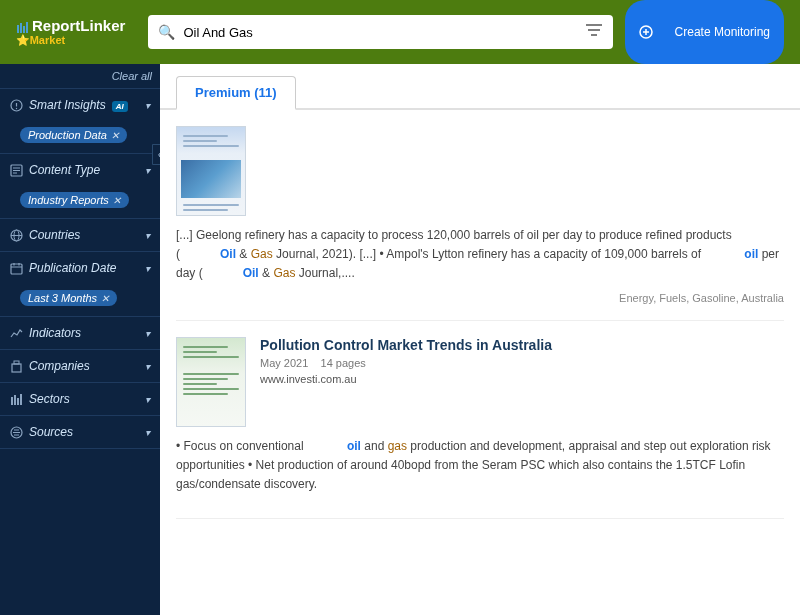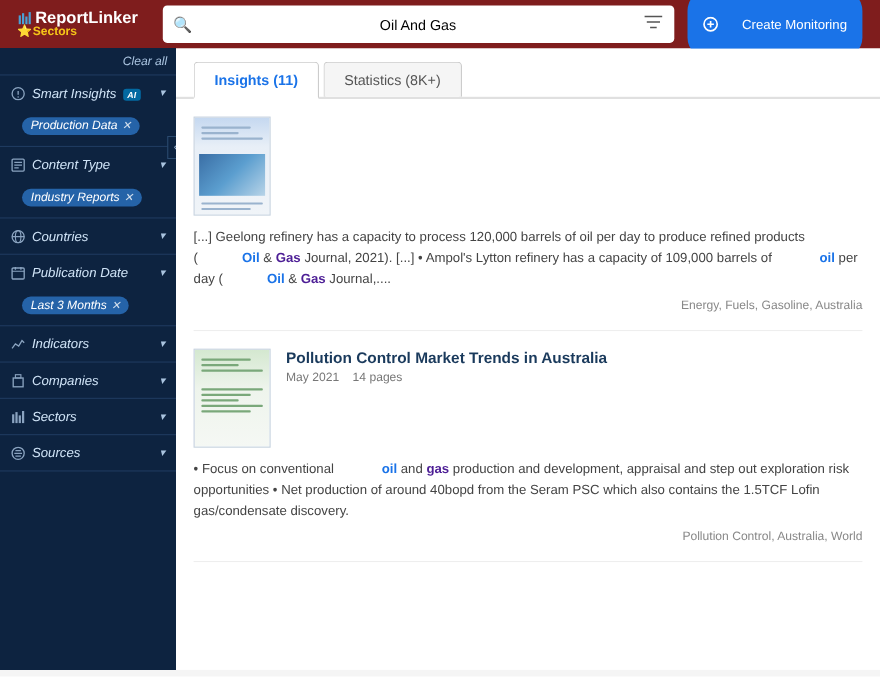--- a/index.html
+++ b/index.html
@@ -1,24 +1,24 @@
 <!DOCTYPE html>
 <html><head>
   <meta charset="utf-8">
   <style>
     * { box-sizing: border-box; margin: 0; padding: 0; }
     body { font-family: Arial, sans-serif; font-size: 13px; color: #333; background: #f5f5f5; }
 
     
     .header {
-      background: #7f1d1d;
+      background: #4d7c0f;
       display: flex;
       align-items: center;
       padding: 0 16px;
-      height: 44px;
+      height: 64px;
       gap: 12px;
     }
     .logo-area {
       display: flex;
       flex-direction: column;
       line-height: 1;
       min-width: 120px;
     }
     .logo-main {
       color: white;
@@ -38,21 +38,20 @@
       border-radius: 4px;
       padding: 0 10px;
       height: 34px;
       gap: 8px;
     }
     .search-bar input {
       border: none;
       outline: none;
       font-size: 13px;
       flex: 1;
-      text-align: center;
     }
     .filter-icon {
       color: #555;
       cursor: pointer;
       font-size: 16px;
     }
     .create-monitoring-btn {
       background: #1a73e8;
       color: white;
       border: none;
@@ -265,22 +264,22 @@
       color: #444;
       line-height: 1.6;
       margin-bottom: 8px;
     }
     .highlight-oil {
       font-weight: bold;
       color: #1a73e8;
       padding-left: 40px;
     }
     .highlight-gas {
-      font-weight: bold;
-      color: #4c1d95;
+      font-weight: normal;
+      color: #a16207;
     }
     .result-tags {
       font-size: 11px;
       color: #888;
       text-align: right;
     }
 
     
     .result-thumb-inner.green {
       background: linear-gradient(180deg, #d4e8d0 0%, #eef4ec 40%, #f5f8f4 100%);
@@ -295,21 +294,21 @@
 <div class="header">
   <div class="logo-area">
     <span class="logo-main">
       <svg style="display:inline;vertical-align:middle;margin-right:2px;" width="14" height="14" viewBox="0 0 14 14">
           <rect x="1" y="4" width="2" height="8" fill="#4a9fd4"></rect>
           <rect x="4" y="2" width="2" height="10" fill="#4a9fd4"></rect>
           <rect x="7" y="5" width="2" height="7" fill="#4a9fd4"></rect>
           <rect x="10" y="1" width="2" height="11" fill="#4a9fd4"></rect>
         </svg>ReportLinker
     </span>
-    <span class="logo-sub">⭐Sectors</span>
+    <span class="logo-sub">⭐Market</span>
   </div>
 
   <div class="search-bar">
     <span style="color:#888;font-size:14px;">🔍</span>
     <input type="text" value="Oil And Gas" style="">
     <span class="filter-icon">
       <svg width="18" height="14" viewBox="0 0 18 14">
           <line x1="1" y1="2" x2="17" y2="2" stroke="#555" stroke-width="1.5"></line>
           <line x1="3" y1="7" x2="15" y2="7" stroke="#555" stroke-width="1.5"></line>
           <line x1="6" y1="12" x2="12" y2="12" stroke="#555" stroke-width="1.5"></line>
@@ -465,24 +464,21 @@
       </div>
     </div>
 
     <div class="collapse-btn">«</div>
   </div>
 
   <div class="content">
 
     <div class="tabs-bar">
       <div class="tab active">
-        <span>Insights </span><span>(11)</span>
-      </div>
-      <div class="tab">
-        <span>Statistics </span><span>(8K+)</span>
+        <span>Premium </span><span>(11)</span>
       </div>
     </div>
 
     <div class="results-list">
 
       <div class="result-card">
         <div class="result-top">
           <div class="result-thumb">
             <div class="result-thumb-inner">
               <div class="thumb-lines">
@@ -521,23 +517,23 @@
                 <div class="thumb-line green-line medium"></div>
               </div>
             </div>
           </div>
           <div class="result-meta">
             <div class="result-title">Pollution Control Market Trends in Australia</div>
             <div class="result-date-pages">
               <span>May 2021</span>&nbsp;&nbsp;&nbsp;
               <span>14 pages</span>
             </div>
+            <div class="result-source">www.investi.com.au</div>
           </div>
         </div>
         <div class="result-snippet">
           • Focus on conventional <span class="highlight-oil">oil</span> and <span class="highlight-gas">gas</span> production and development, appraisal and step out exploration risk opportunities • Net production of around 40bopd from the Seram PSC which also contains the 1.5TCF Lofin gas/condensate discovery.
         </div>
-        <div class="result-tags">Pollution Control, Australia, World</div>
       </div>
 
     </div>
   </div>
 </div>
 
 </body></html>

